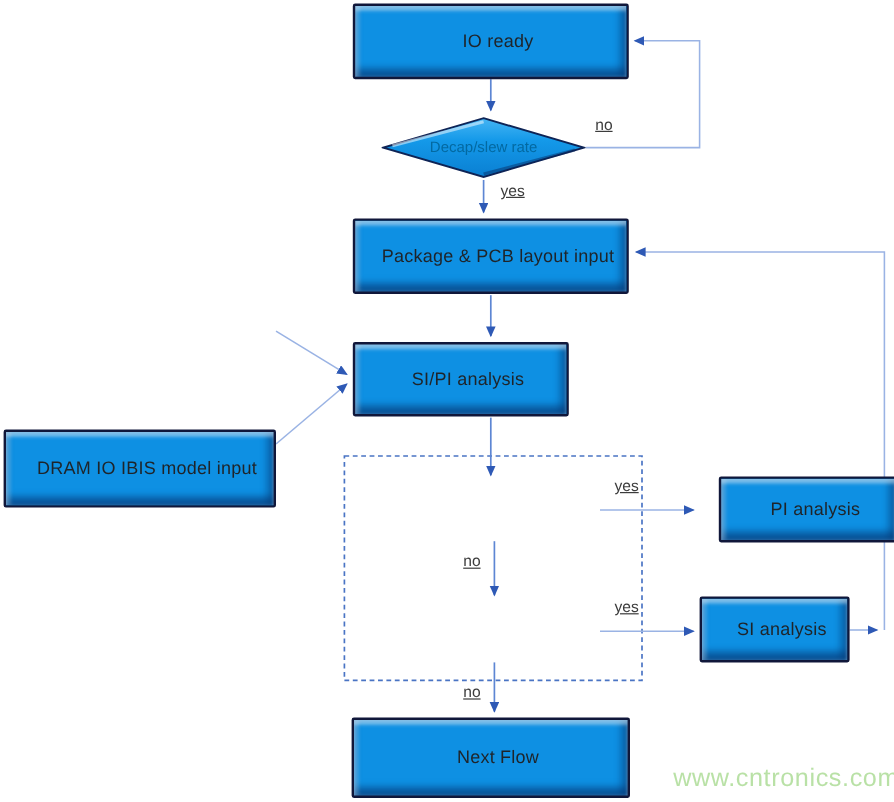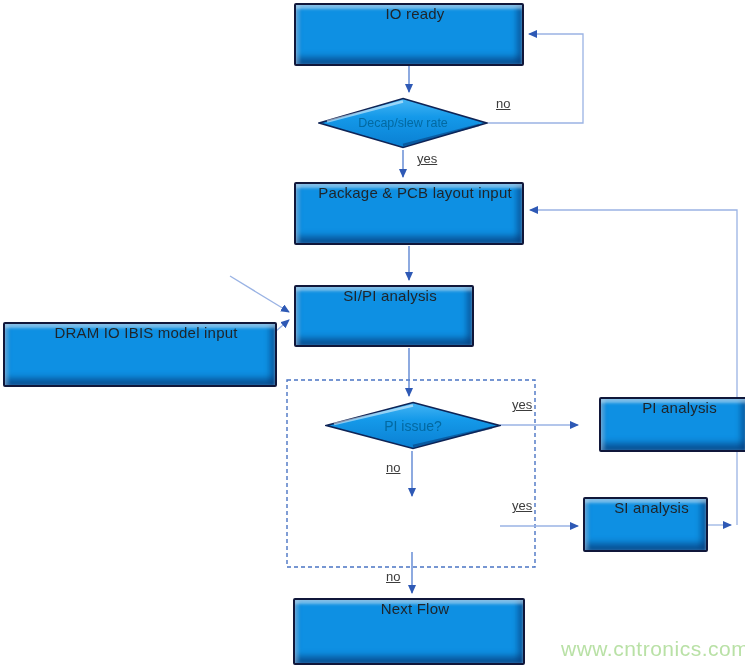--- a/index.html
+++ b/index.html
@@ -20,21 +20,21 @@
     position: absolute;
     background: linear-gradient(180deg, #2fa9ef 0%, #109oe4 20%, #0e90e3 20%, #0d8ce0 72%, #0a7ccb 100%);
     background-color: #0e90e3;
     border: 2px solid #10173a;
     border-radius: 2px;
     box-shadow:
       inset 0 4px 3px rgba(255,255,255,0.45),
       inset 4px 0 3px rgba(255,255,255,0.22),
       inset 0 -7px 6px rgba(5,42,100,0.55),
       inset -6px 0 5px rgba(5,42,100,0.35);
-    display: flex; justify-content: center;
+    display: flex; align-items: center; justify-content: center;
     box-sizing: border-box;
     padding-left: 12px;
   }
   .node-label {
     color: #1f2429;
     font-size: 15px;
     letter-spacing: 0.2px;
     white-space: nowrap;
   }
 
@@ -101,21 +101,21 @@
 
   <div class="node" style="left:294px;top:3px;width:230px;height:63px">
     <span class="node-label">IO ready</span>
   </div>
 
   <div class="node" style="left:294px;top:182px;width:230px;height:63px">
     <span class="node-label">Package &amp; PCB layout input</span>
   </div>
 
 
-  <div class="node" style="left:3px;top:322px;width:274px;height:65px">
+  <div class="node" style="left:3px;top:358px;width:227px;height:65px">
     <span class="node-label">DRAM IO IBIS model input</span>
   </div>
 
   <div class="node" style="left:294px;top:285px;width:180px;height:62px">
     <span class="node-label">SI/PI analysis</span>
   </div>
 
   <div class="node" style="left:599px;top:397px;width:149px;height:55px">
     <span class="node-label">PI analysis</span>
   </div>
@@ -137,35 +137,20 @@
           <stop offset="100%" stop-color="#0a7fd2"></stop>
         </linearGradient>
       </defs>
       <polygon points="85,1.5 168.5,26 85,50.5 1.5,26" fill="url(#dgrad1)" stroke="#0e2456" stroke-width="1.6"></polygon>
       <path d="M9,24.5 L85,4.5" stroke="rgba(255,255,255,0.5)" stroke-width="2.6" fill="none"></path>
       <path d="M161,28 L85,48" stroke="rgba(6,40,96,0.45)" stroke-width="2.6" fill="none"></path>
     </svg>
     <span class="dlabel small">Decap/slew rate</span>
   </div>
 
-  <div class="diamond" style="left:325px;top:401px;width:176px;height:49px">
-    <svg width="176" height="49">
-      <defs>
-        <linearGradient id="dgrad2" x1="0" y1="0" x2="0" y2="1">
-          <stop offset="0%" stop-color="#45b5f4"></stop>
-          <stop offset="38%" stop-color="#1499e9"></stop>
-          <stop offset="100%" stop-color="#0a7fd2"></stop>
-        </linearGradient>
-      </defs>
-      <polygon points="88,1.5 174.5,24.5 88,47.5 1.5,24.5" fill="url(#dgrad2)" stroke="#0e2456" stroke-width="1.6"></polygon>
-      <path d="M9,23 L88,4.5" stroke="rgba(255,255,255,0.5)" stroke-width="2.6" fill="none"></path>
-      <path d="M167,26.5 L88,45" stroke="rgba(6,40,96,0.45)" stroke-width="2.6" fill="none"></path>
-    </svg>
-    <span class="dlabel mid">PI issue?</span>
-  </div>
 
 
   <span class="edge-label" style="left:496px;top:96px">no</span>
   <span class="edge-label" style="left:417px;top:151px">yes</span>
   <span class="edge-label" style="left:512px;top:397px">yes</span>
   <span class="edge-label" style="left:386px;top:460px">no</span>
   <span class="edge-label" style="left:512px;top:498px">yes</span>
   <span class="edge-label" style="left:386px;top:569px">no</span>
 
   <div class="watermark">www.cntronics.com</div>

